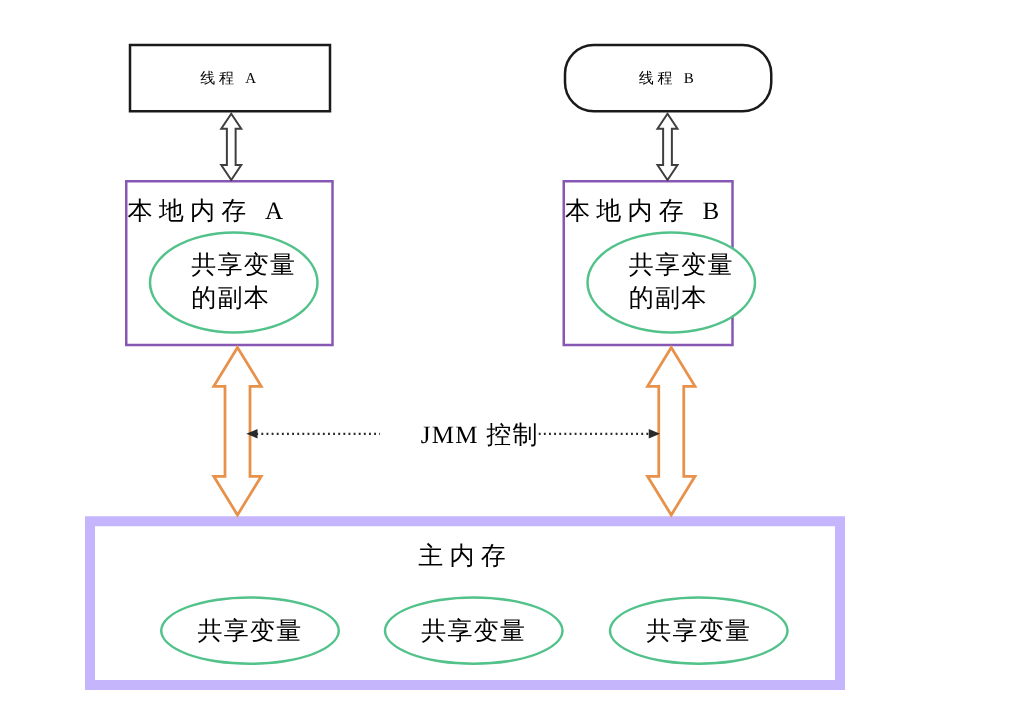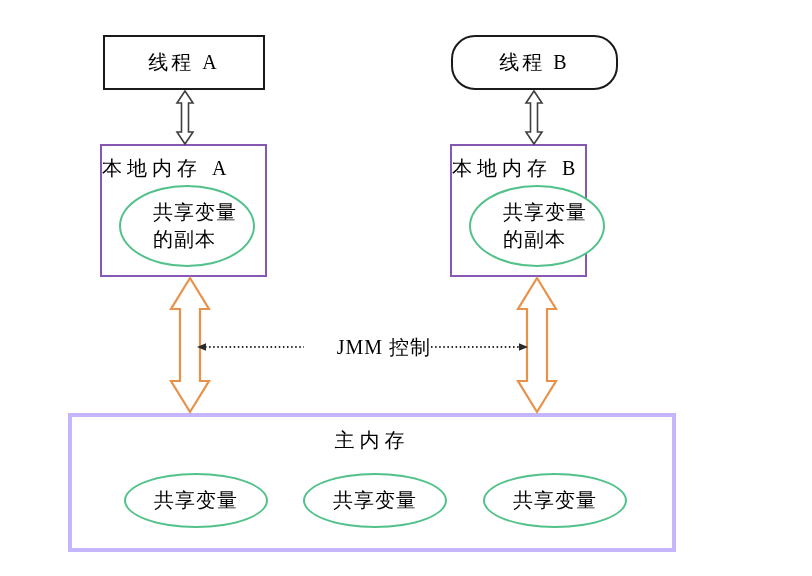--- a/index.html
+++ b/index.html
@@ -19,21 +19,21 @@
   .box {
     position: absolute;
     background: #ffffff;
     box-sizing: border-box;
   }
   .thread-box {
     border: 2px solid #1a1a1a;
     display: flex;
     align-items: center;
     justify-content: center;
-    font-size: 20px;
+    font-size: 12px;
     letter-spacing: 3px;
   }
   .local-memory-box {
     border: 2px solid #8757B4;
   }
   .local-memory-title {
     position: absolute;
     top: 9px;
     left: 0;
     width: 100%;
@@ -53,21 +53,21 @@
     flex-direction: column;
     justify-content: center;
     align-items: flex-start;
     padding-left: 32px;
     font-size: 20px;
     line-height: 27px;
     letter-spacing: 1px;
     background: #ffffff;
   }
   .main-memory-box {
-    border: 4px solid #c4b5fd;
+    border: 8px solid #c4b5fd;
   }
   .main-memory-title {
     position: absolute;
     top: 10px;
     left: 0;
     width: 100%;
     text-align: center;
     font-size: 20px;
     letter-spacing: 5px;
   }

